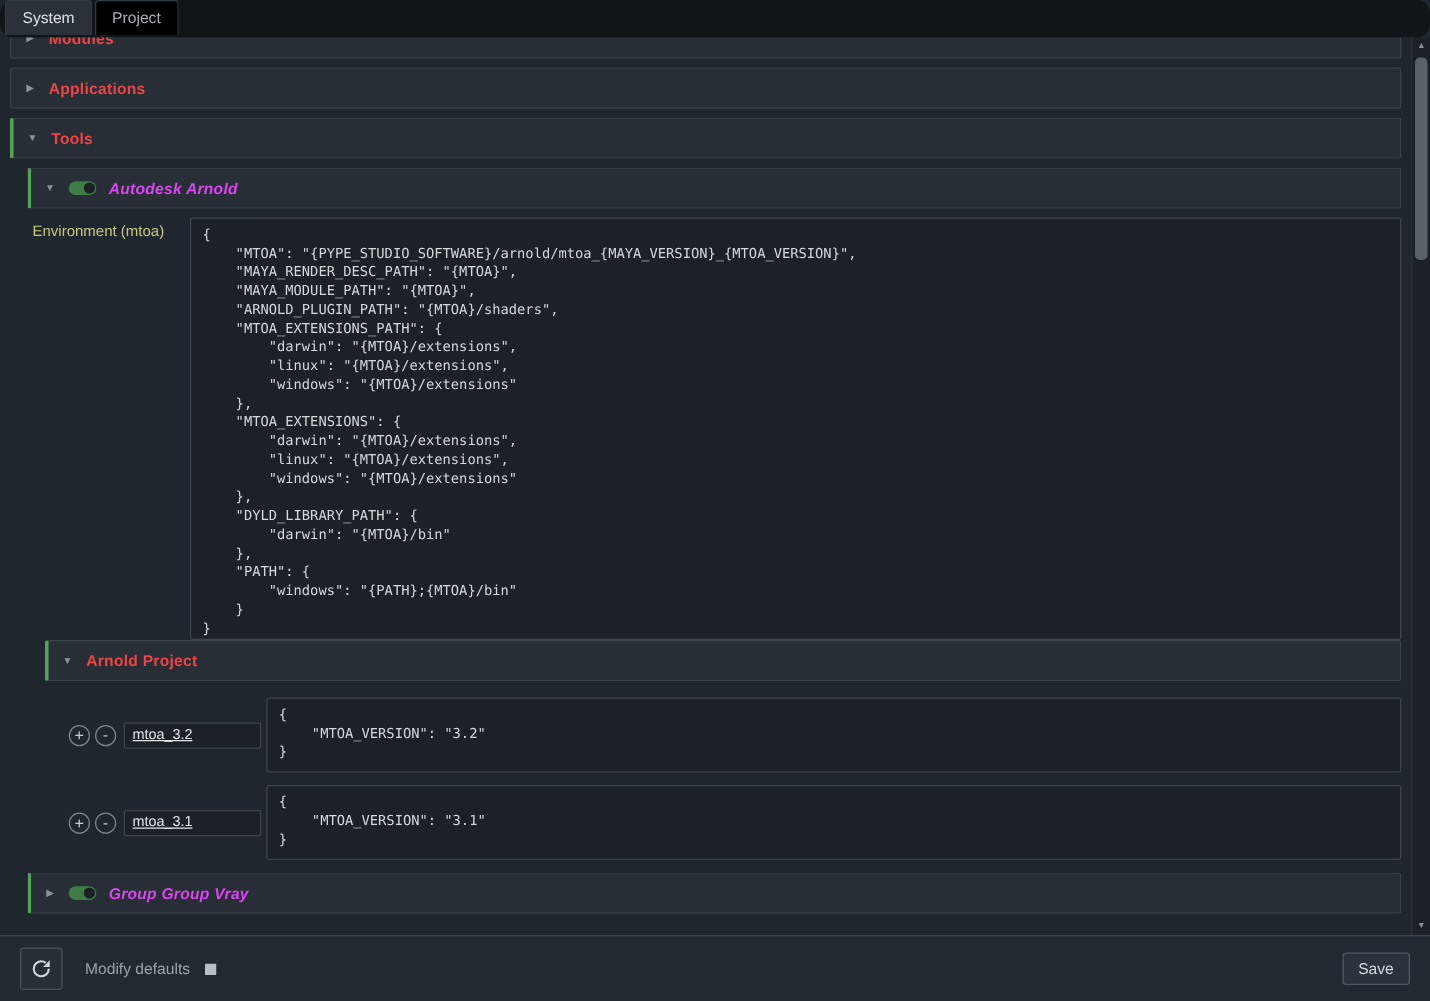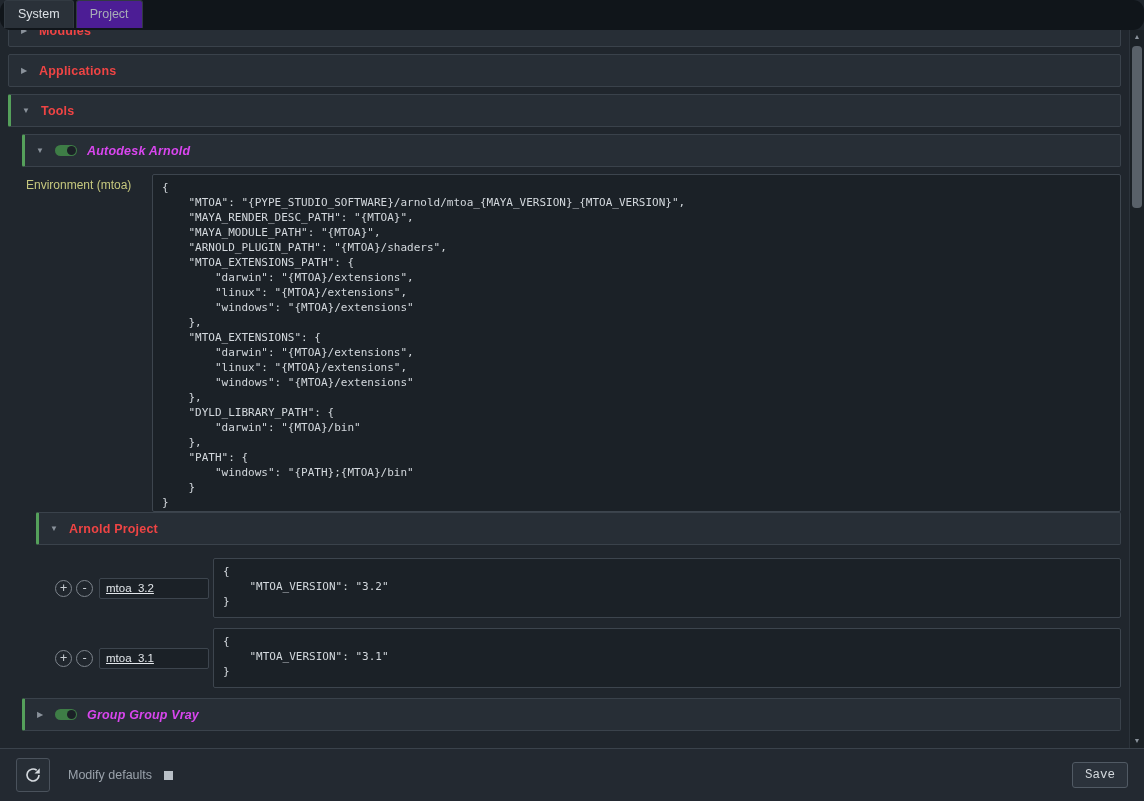--- a/index.html
+++ b/index.html
@@ -12,21 +12,21 @@
   }
   .app { width: 1144px; height: 801px; display: flex; flex-direction: column; background:#20262d; }
 
   
   .tabbar {
     height: 30px; background: #10151a; display: flex; align-items: flex-start;
     padding-left: 4px; flex: 0 0 auto; border-radius: 11px;
   }
   .tab {
     padding: 6px 13px 7px 13px; font-size: 12.5px; color: #a7aeb6;
-    background: #4c1d95; border: 1px solid #323a42; border-bottom: none;
+    background: #000000; border: 1px solid #323a42; border-bottom: none;
     border-radius: 3px 3px 0 0; margin-right: 2px; cursor: default;
   }
   .tab.active { background: #2a3139; color: #dbe0e5; }
 
   
   .main { flex: 1 1 auto; display: flex; min-height: 0; }
   .viewport { flex: 1 1 auto; overflow: hidden; position: relative; }
   .sections { padding: 0 8px; }
 
   .sec-header {
@@ -100,21 +100,21 @@
   }
   .refresh-btn {
     width: 34px; height: 34px; background: #272e36; border: 1px solid #4a525c;
     border-radius: 3px; display: flex; align-items: center; justify-content: center;
     color: #d4d9de; cursor: default;
   }
   .modify-label { margin-left: 18px; font-size: 12.5px; color: #9aa2ab; }
   .modify-box { margin-left: 12px; width: 9px; height: 9px; background: #b8bfc6; flex: 0 0 auto; }
   .save-btn {
     margin-left: auto; padding: 5px 12px; background: #2b323b; border: 1px solid #515a64;
-    border-radius: 3px; color: #d3d8dd; font-size: 12.5px; font-family: Liberation Mono, monospace;
+    border-radius: 3px; color: #d3d8dd; font-size: 12.5px; font-family: Liberation Sans, sans-serif;
     cursor: default;
   }
 </style>
 </head>
 <body>
 
 <div class="app">
 
   <div class="tabbar">
     <div class="tab active">System</div>

